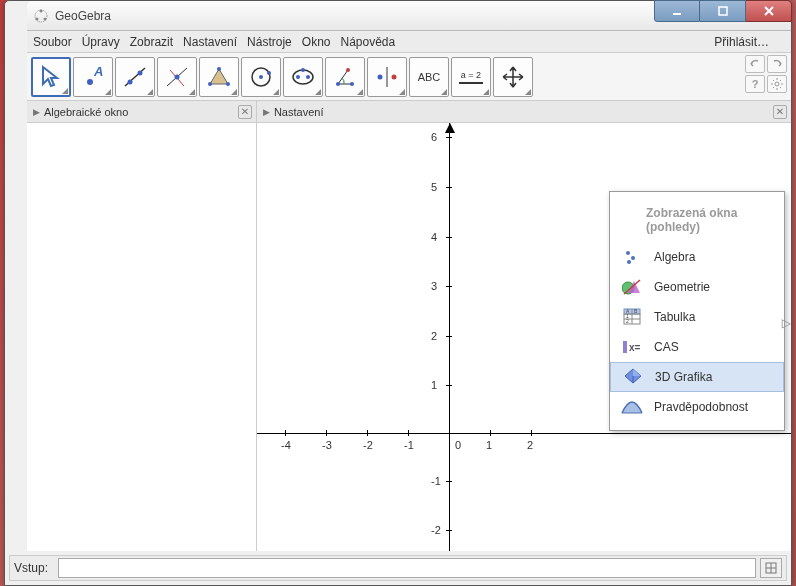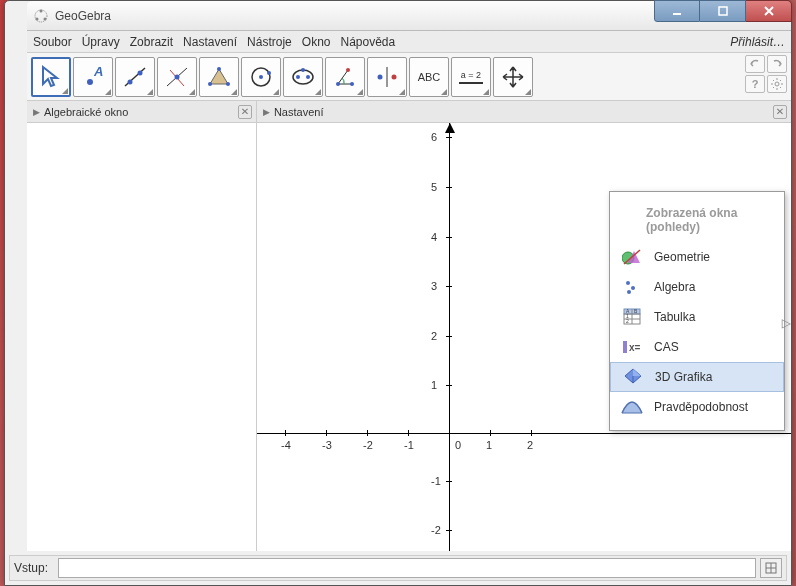--- a/index.html
+++ b/index.html
@@ -8,21 +8,21 @@
   .titlebar { height: 30px; background: linear-gradient(#fdfdfd, #e8e8e8); border-bottom: 1px solid #bbb; display: flex; align-items: center; padding: 0 6px; border-radius: 5px 5px 0 0; position: relative; }
   .titlebar .app-icon { width: 16px; height: 16px; margin-right: 6px; display: flex; align-items: center; justify-content: center; }
   .titlebar .title { font-size: 12px; color: #444; }
   .win-controls { position: absolute; right: -1px; top: -1px; display: flex; }
   .win-btn { width: 46px; height: 22px; display: flex; align-items: center; justify-content: center; border: 1px solid #4a6a8a; border-left: none; background: linear-gradient(#9db8d6, #7a9cc0); }
   .win-btn:first-child { border-left: 1px solid #4a6a8a; border-radius: 0 0 0 3px; }
   .win-btn.close { background: linear-gradient(#e08080, #c05050); border-color: #7a3030; border-radius: 0 5px 0 0; }
   .menubar { height: 22px; background: #ececec; border-bottom: 1px solid #ccc; display: flex; align-items: center; padding: 0 6px; font-size: 12px; color: #333; }
   .menubar span { margin-right: 10px; cursor: default; }
   .menubar .spacer { flex: 1; }
-  .menubar .login { color: #333; margin-right: 0; font-style: italic; }
+  .menubar .login { color: #333; margin-right: 16px; }
   .toolbar { height: 48px; background: #f5f5f5; border-bottom: 1px solid #ccc; display: flex; align-items: center; padding: 2px 4px; position: relative; }
   .tool-btn { width: 40px; height: 40px; border: 1px solid #999; background: #fdfdfd; margin-right: 2px; display: flex; align-items: center; justify-content: center; position: relative; border-radius: 2px; }
   .tool-btn.active { border: 2px solid #3e6db5; }
   .tool-btn .corner { position: absolute; bottom: 1px; right: 1px; width: 0; height: 0; border-left: 6px solid transparent; border-bottom: 6px solid #888; }
   .tool-right { position: absolute; right: 4px; top: 2px; display: flex; flex-direction: column; align-items: flex-end; gap: 2px; }
   .tool-right-row { display: flex; gap: 2px; }
   .mini-btn { width: 20px; height: 18px; border: 1px solid #bbb; background: #f8f8f8; border-radius: 2px; display: flex; align-items: center; justify-content: center; font-size: 11px; color: #888; }
   .panels { display: flex; height: 450px; }
   .panel-header { height: 22px; background: #e8e8e8; border-bottom: 1px solid #ccc; display: flex; align-items: center; padding: 0 6px; font-size: 11px; color: #333; position: relative; }
   .panel-header .tri { margin-right: 4px; color: #777; font-size: 9px; }
@@ -266,37 +266,37 @@
           <span class="tick-label" style="left: 174px; top: 401px;">-2</span>
           <div style="position: absolute; left: 189px; top: 407px; width: 6px; height: 1px; background: rgb(0, 0, 0);"></div>
         </div>
     </div>
   </div>
 
   <div class="popup">
     <div class="popup-title">Zobrazená okna (pohledy)</div>
     <div class="popup-item">
       <span class="popup-icon">
+          <svg width="18" height="18">
+            <circle cx="5" cy="5" r="2" fill="#5070c0"></circle>
+            <circle cx="10" cy="10" r="2" fill="#5070c0"></circle>
+            <circle cx="6" cy="14" r="2" fill="#5070c0"></circle>
+          </svg>
+        </span>
+      <span>Algebra</span>
+    </div>
+    <div class="popup-item">
+      <span class="popup-icon">
           <svg width="20" height="18">
             <circle cx="6" cy="10" r="6" fill="#60c070" stroke="#309040"></circle>
             <polygon points="12,3 18,15 6,15" fill="#c060d0" opacity="0.8"></polygon>
             <line x1="2" y1="16" x2="18" y2="2" stroke="#c04040" stroke-width="1.5"></line>
           </svg>
         </span>
       <span>Geometrie</span>
-    </div>
-    <div class="popup-item">
-      <span class="popup-icon">
-          <svg width="18" height="18">
-            <circle cx="5" cy="5" r="2" fill="#5070c0"></circle>
-            <circle cx="10" cy="10" r="2" fill="#5070c0"></circle>
-            <circle cx="6" cy="14" r="2" fill="#5070c0"></circle>
-          </svg>
-        </span>
-      <span>Algebra</span>
     </div>
     <div class="popup-item">
       <span class="popup-icon">
           <svg width="18" height="18">
             <rect x="1" y="1" width="16" height="5" fill="#b8c8e8" stroke="#7090c0"></rect>
             <rect x="1" y="6" width="16" height="10" fill="none" stroke="#888"></rect>
             <line x1="9" y1="1" x2="9" y2="16" stroke="#888"></line>
             <line x1="1" y1="11" x2="17" y2="11" stroke="#888"></line>
             <text x="3" y="5" font-size="5" fill="#444">A</text>
             <text x="11" y="5" font-size="5" fill="#444">B</text>

